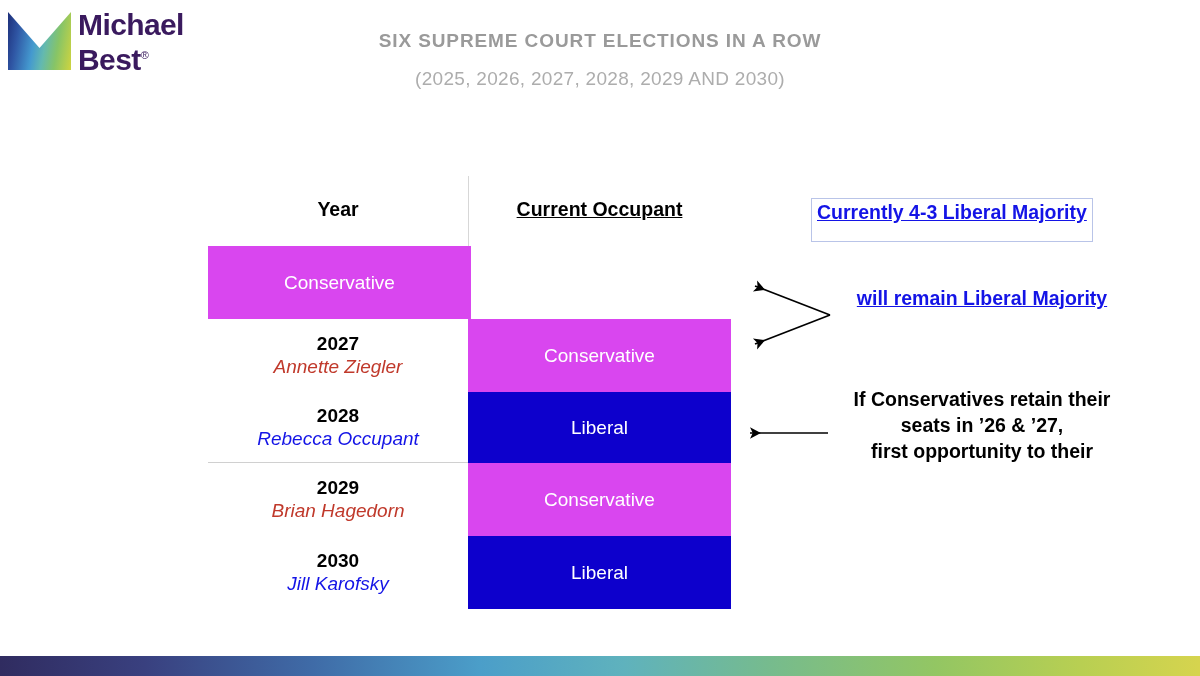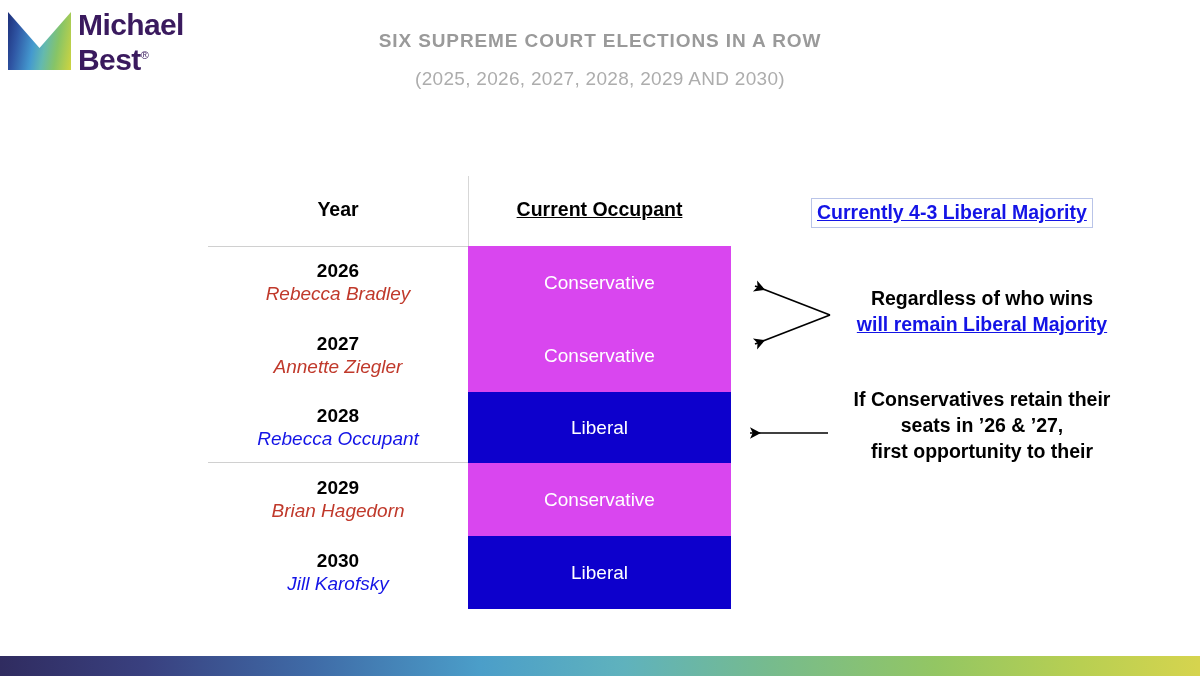--- a/index.html
+++ b/index.html
@@ -178,21 +178,21 @@
     width: 260px;
     height: 1px;
     background: #d0d0d0;
   }
 
   
   #ann-currently {
     position: absolute;
     left: 811px;
     top: 198px;
-    padding: 2px 5px 3px 5px;
+    padding: 2px 5px 17px 5px;
     border: 1px solid #b9c4e8;
     font-size: 19.5px;
     font-weight: bold;
     color: #1414e6;
     text-decoration: underline;
     white-space: nowrap;
   }
   #ann-regardless {
     position: absolute;
     left: 812px;
@@ -271,24 +271,20 @@
 
   <div id="table">
     <div class="hdr-row">
       <div class="hdr-year">Year</div>
       <div class="hdr-occ">Current Occupant</div>
       <div id="hdr-vdivider"></div>
       <div id="hdr-rule"></div>
     </div>
     <div id="body-rows">
         <div class="row" style="height: 73px;">
-          <div class="cell-year">
-            <div class="year-num">2026</div>
-            <div class="year-name name-con">Rebecca Bradley</div>
-          </div>
           <div class="cell-occ occ-con">Conservative</div>
         </div>
         <div class="row" style="height: 73px;">
           <div class="cell-year">
             <div class="year-num">2027</div>
             <div class="year-name name-con">Annette Ziegler</div>
           </div>
           <div class="cell-occ occ-con">Conservative</div>
         </div>
         <div class="row" style="height: 71px;">
@@ -312,21 +308,20 @@
             <div class="year-name name-lib">Jill Karofsky</div>
           </div>
           <div class="cell-occ occ-lib">Liberal</div>
         </div>
       </div>
   </div>
 
   <div id="ann-currently">Currently 4-3 Liberal Majority</div>
 
   <div id="ann-regardless">
-    <span class="ann-black">Regardless of who wins</span>
     <span class="ann-blue-ul">will remain Liberal Majority</span>
   </div>
 
   <div id="ann-retain">
     <span>If Conservatives retain their</span>
     <span>seats in ’26 &amp; ’27,</span>
     <span>first opportunity to their</span>
   </div>
 
   <svg id="arrows" viewBox="0 0 1200 676">

